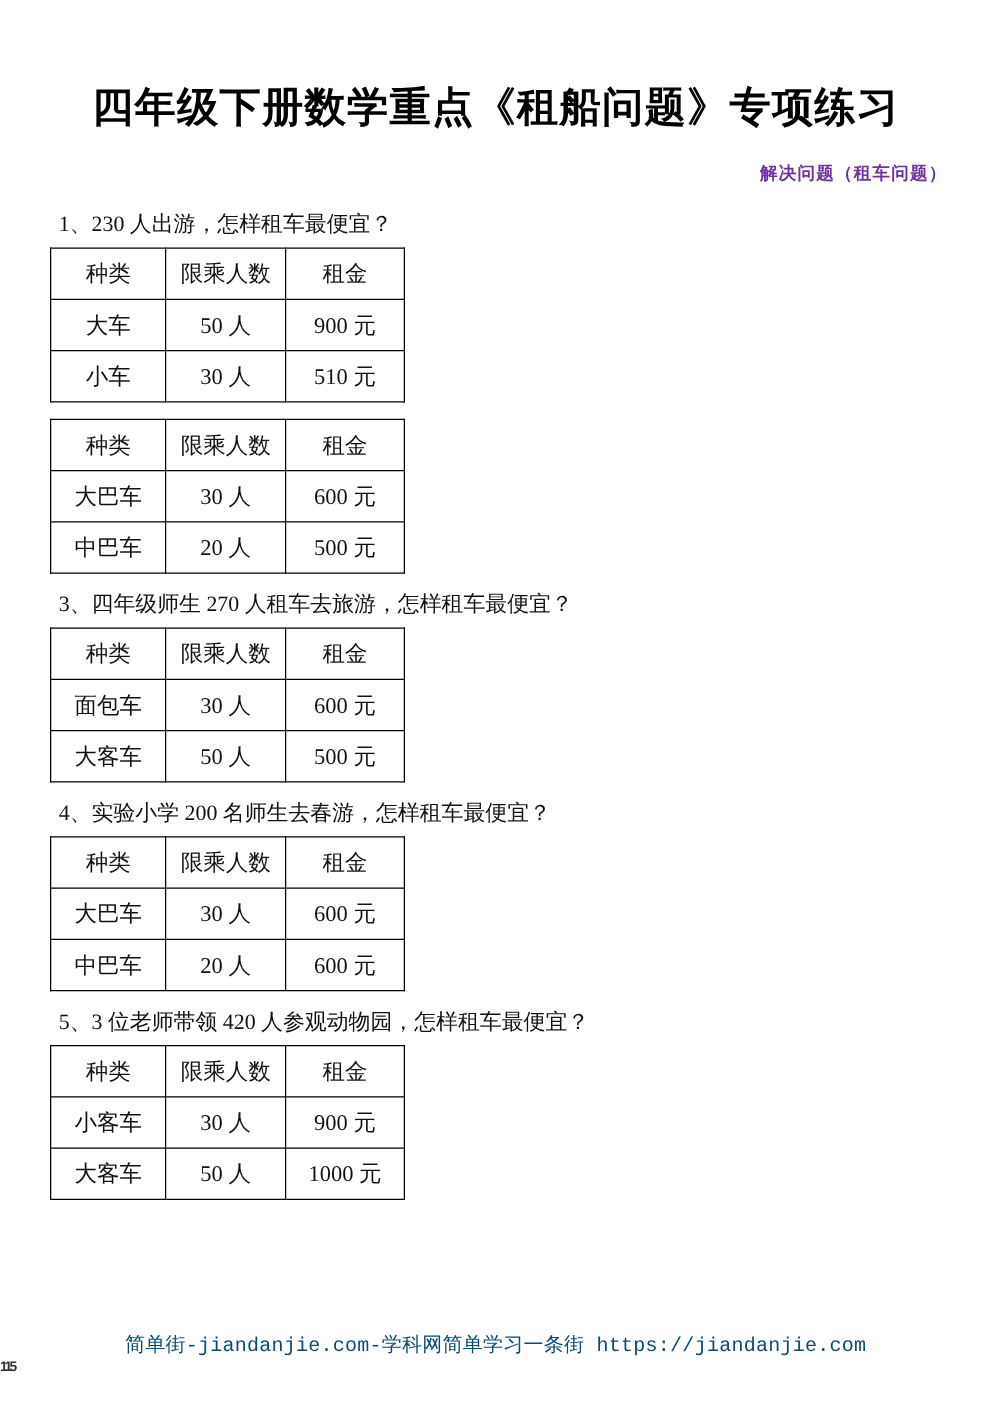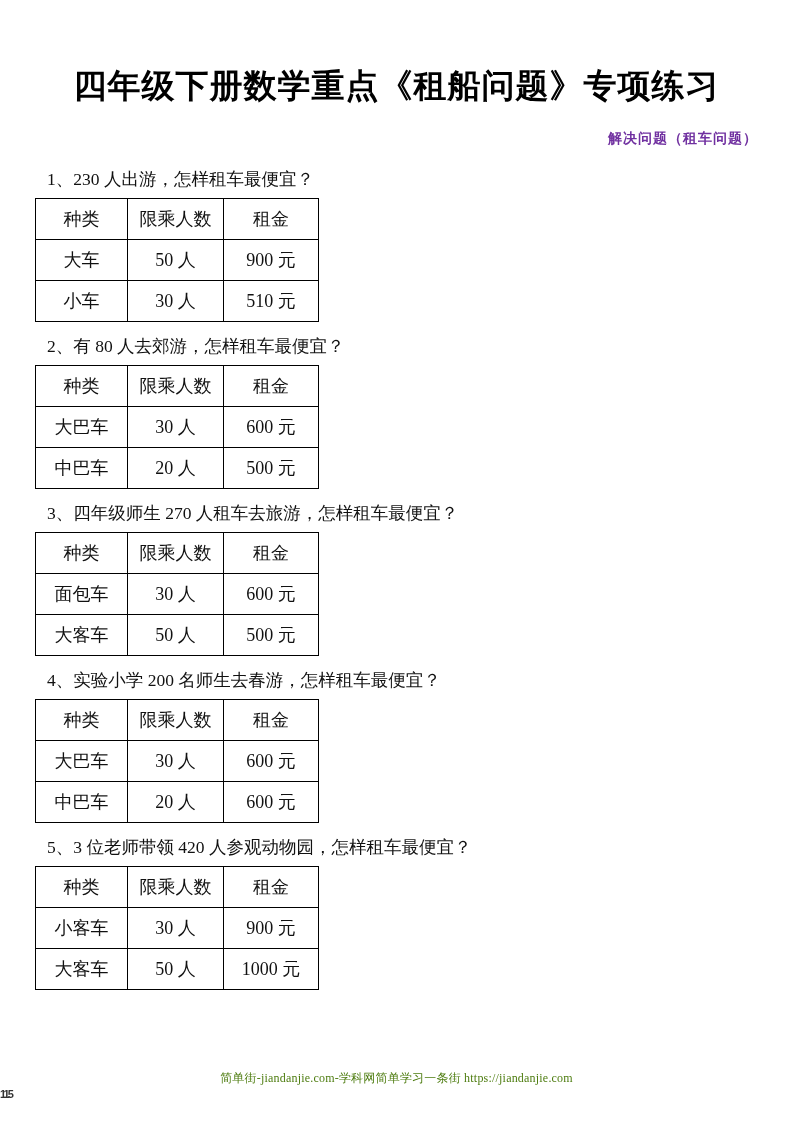--- a/index.html
+++ b/index.html
@@ -49,21 +49,21 @@
   }
   .question {
     font-size: 17.5px;
     line-height: 22px;
     color: #111111;
     margin: 0 0 8px 12px;
   }
   table.rental-table {
     border-collapse: collapse;
     table-layout: fixed;
-    margin-left: 0;
+    margin-left: 5px;
   }
   table.rental-table td {
     border: 1.5px solid #000000;
     text-align: center;
     vertical-align: middle;
     font-size: 18px;
     color: #111111;
     height: 40px;
     padding: 0;
   }
@@ -71,23 +71,23 @@
   td.col-limit { width: 95px; }
   td.col-fee   { width: 94px; }
   .footer {
     position: absolute;
     left: 0;
     bottom: 22px;
     width: 100%;
     text-align: center;
   }
   .footer-text {
-    font-family: Liberation Serif, serif;
-    font-size: 12px;
-    color: #4d7c0f;
+    font-family: Liberation Mono, monospace;
+    font-size: 16px;
+    color: #0c4a6e;
     letter-spacing: 0.2px;
   }
   .page-number {
     font-family: "Liberation Sans", "DejaVu Sans", sans-serif;
     font-size: 11px;
     font-weight: 700;
     color: #333333;
     text-align: left;
     margin-top: 1px;
     letter-spacing: -2px;
@@ -121,21 +121,20 @@
           <tr>
             <td class="col-type">小车</td>
             <td class="col-limit">30 人</td>
             <td class="col-fee">510 元</td>
           </tr>
         </tbody>
       </table>
     </div>
 
     <div class="problem">
-      <div class="question">2、有 80 人去郊游，怎样租车最便宜？</div>
       <table class="rental-table">
         <tbody>
           <tr>
             <td class="col-type">种类</td>
             <td class="col-limit">限乘人数</td>
             <td class="col-fee">租金</td>
           </tr>
           <tr>
             <td class="col-type">大巴车</td>
             <td class="col-limit">30 人</td>

